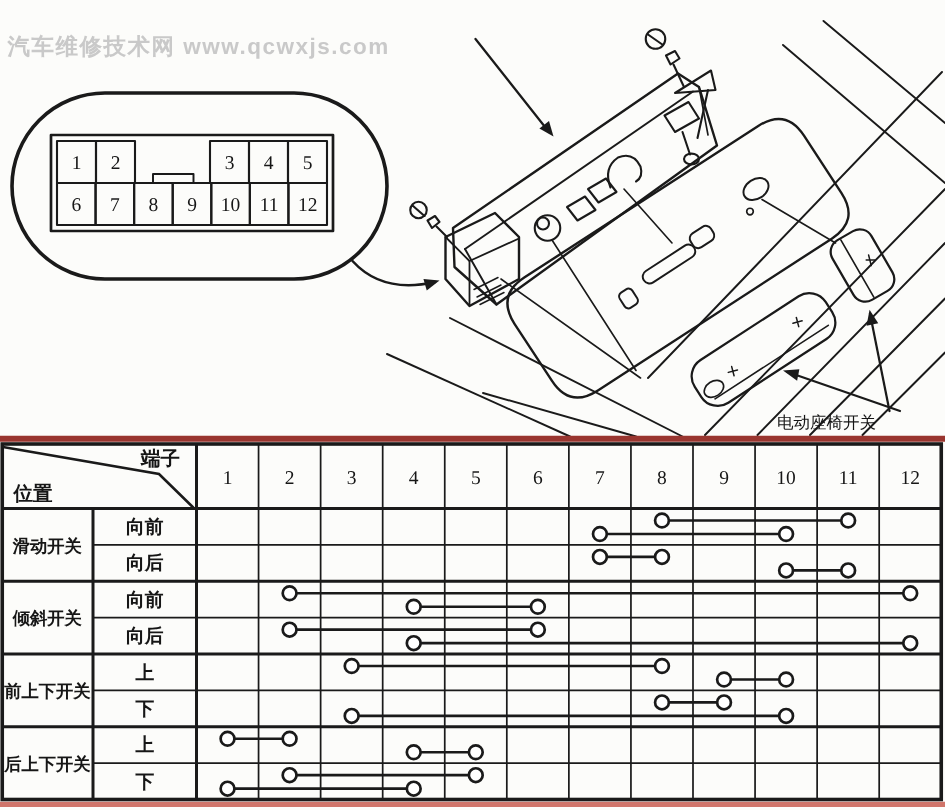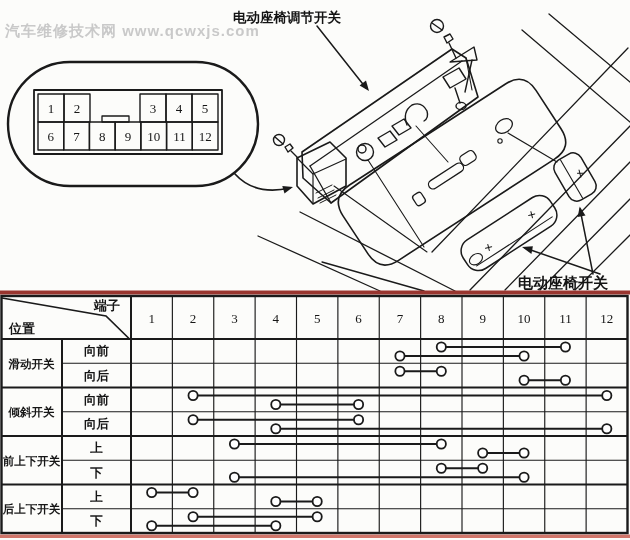--- a/index.html
+++ b/index.html
@@ -5,21 +5,21 @@
   html,body{margin:0;padding:0;background:#e8e8e8;}
   #stage{position:relative;width:630px;height:540px;background:#fcfcfa;overflow:hidden;
          font-family:"Liberation Sans",sans-serif;}
   svg{position:absolute;left:0;top:0;}
   svg text{font-family:"Liberation Sans",sans-serif;fill:#161616;}
   svg text.num{font-family:"Liberation Serif",serif;}
   .ovl{position:absolute;color:#141414;white-space:nowrap;}
   #watermark{left:5px;top:22px;font-size:15px;font-weight:bold;color:#c9c9c9;
              letter-spacing:1px;}
   #label-top{left:233px;top:9px;font-size:13.5px;font-weight:700;}
-  #label-bottom{left:518px;top:274px;font-size:15px;font-weight:700;}
+  #label-bottom{left:518px;top:274px;font-size:11px;font-weight:400;}
 </style>
 </head>
 <body>
 
 <div id="stage">
 
   <svg id="scene" width="630" height="540" viewBox="0 0 630 540">
     <g stroke="#1a1a1a" fill="none" stroke-width="1.5" stroke-linecap="round" stroke-linejoin="round">
 
       <g stroke-width="1.3">
@@ -256,15 +256,14 @@
         <line x1="193.0625" y1="516.75" x2="317.1875" y2="516.75" stroke="#1a1a1a" stroke-width="1.8"></line>
         <circle cx="193.0625" cy="516.75" r="4.6" fill="#fff" stroke="#1a1a1a" stroke-width="1.8"></circle>
         <circle cx="317.1875" cy="516.75" r="4.6" fill="#fff" stroke="#1a1a1a" stroke-width="1.8"></circle>
         <line x1="151.6875" y1="525.75" x2="275.8125" y2="525.75" stroke="#1a1a1a" stroke-width="1.8"></line>
         <circle cx="151.6875" cy="525.75" r="4.6" fill="#fff" stroke="#1a1a1a" stroke-width="1.8"></circle>
         <circle cx="275.8125" cy="525.75" r="4.6" fill="#fff" stroke="#1a1a1a" stroke-width="1.8"></circle>
       </g>
   </svg>
 
   <div id="watermark" class="ovl">汽车维修技术网 www.qcwxjs.com</div>
-  <div id="label-top" class="ovl">电动座椅调节开关</div>
   <div id="label-bottom" class="ovl">电动座椅开关</div>
 </div>
 
 </body></html>

